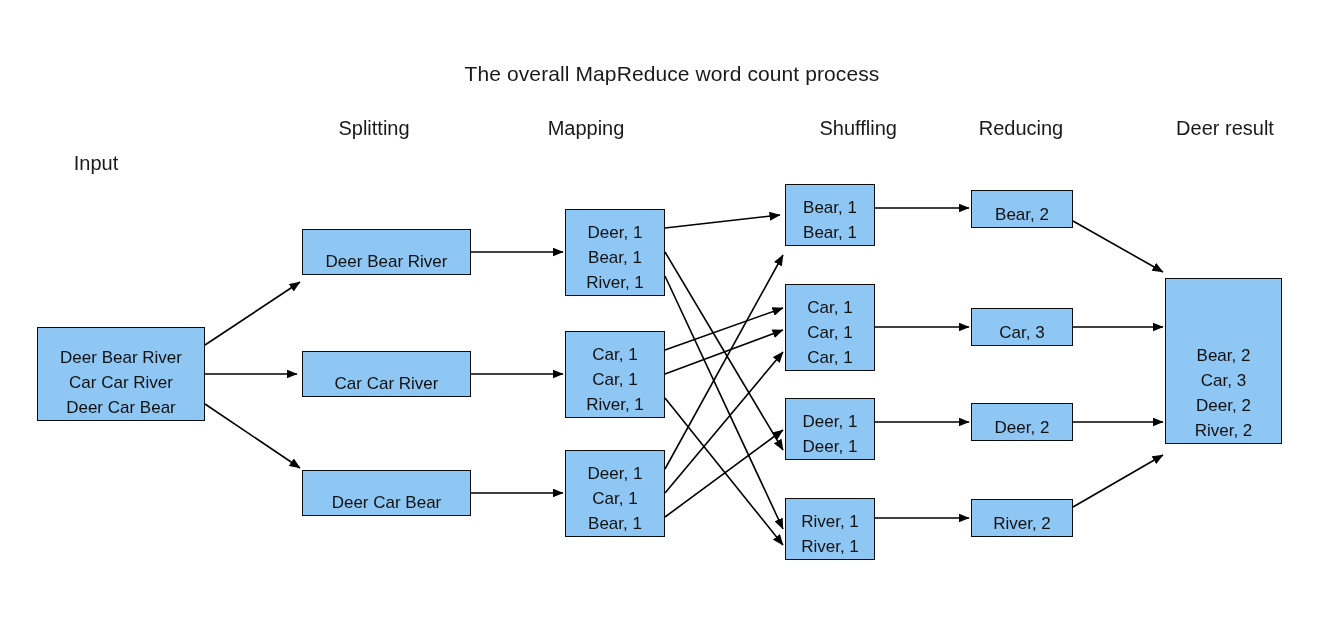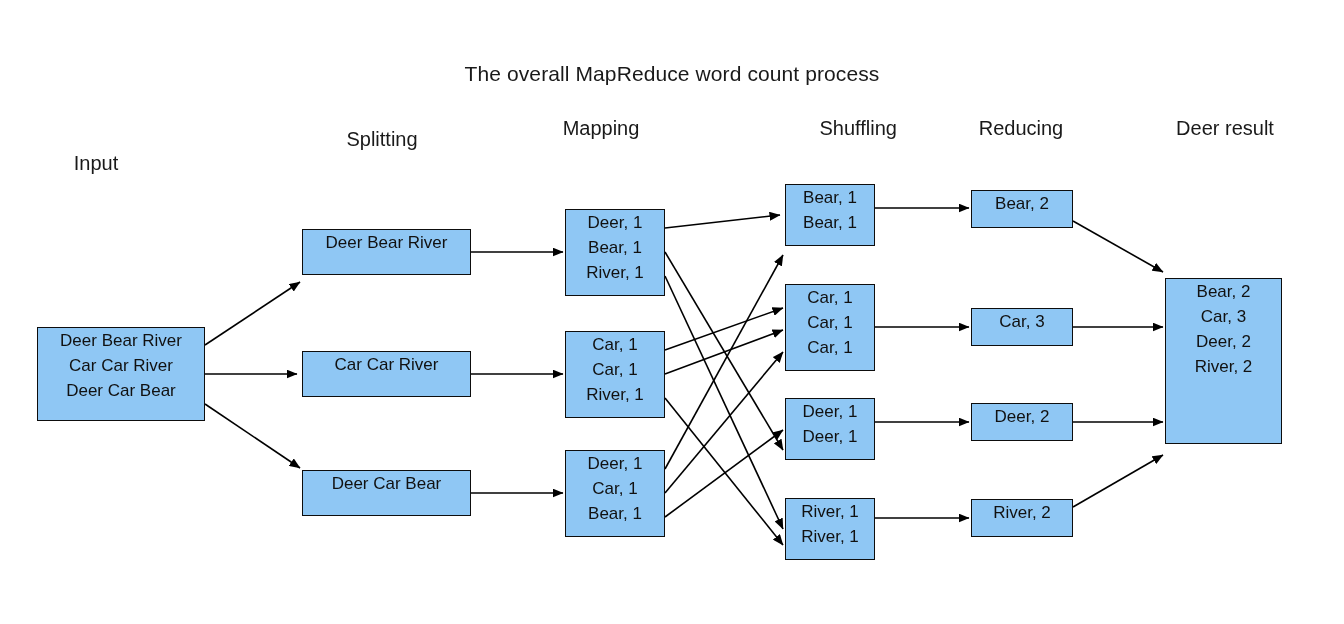--- a/index.html
+++ b/index.html
@@ -13,36 +13,36 @@
     position:absolute;left:0;top:62px;width:1344px;text-align:center;
     font-size:21px;color:#1a1a1a;letter-spacing:.1px;
   }
   .col-head{
     position:absolute;top:117px;font-size:20px;color:#1a1a1a;
     text-align:center;white-space:nowrap;
   }
   .node{
     position:absolute;box-sizing:border-box;
     background:#8fc7f4;border:1.5px solid #0d0d0d;
-    display:flex;flex-direction:column;align-items:center;justify-content:flex-start;
+    display:flex;flex-direction:column;align-items:center;justify-content:flex-end;
     font-size:17px;line-height:25px;color:#111111;white-space:nowrap;
   }
   .node .ln{display:block;}
   svg.edges{position:absolute;left:0;top:0;width:1344px;height:624px;pointer-events:none;}
 </style>
 </head>
 <body>
 
 <div id="stage">
 
   <div class="title">The overall MapReduce word count process</div>
 
   <div class="col-head" style="left:26px;width:140px;margin-top:35px;">Input</div>
-  <div class="col-head" style="left:312px;width:140px;margin-top:11px;">Splitting</div>
-  <div class="col-head" style="left:531px;width:140px;">Mapping</div>
+  <div class="col-head" style="left:304px;width:140px;">Splitting</div>
+  <div class="col-head" style="left:516px;width:140px;">Mapping</div>
   <div class="col-head" style="left:757px;width:140px;text-align:right;">Shuffling</div>
   <div class="col-head" style="left:951px;width:140px;">Reducing</div>
   <div class="col-head" style="left:1145px;width:160px;">Deer result</div>
 
   <svg class="edges" viewBox="0 0 1344 624">
     <defs>
       <marker id="ah" markerWidth="11" markerHeight="9" refX="10.5" refY="4.5" orient="auto" markerUnits="userSpaceOnUse">
         <path d="M0,0 L11,4.5 L0,9 z" fill="#000000"></path>
       </marker>
     </defs>

